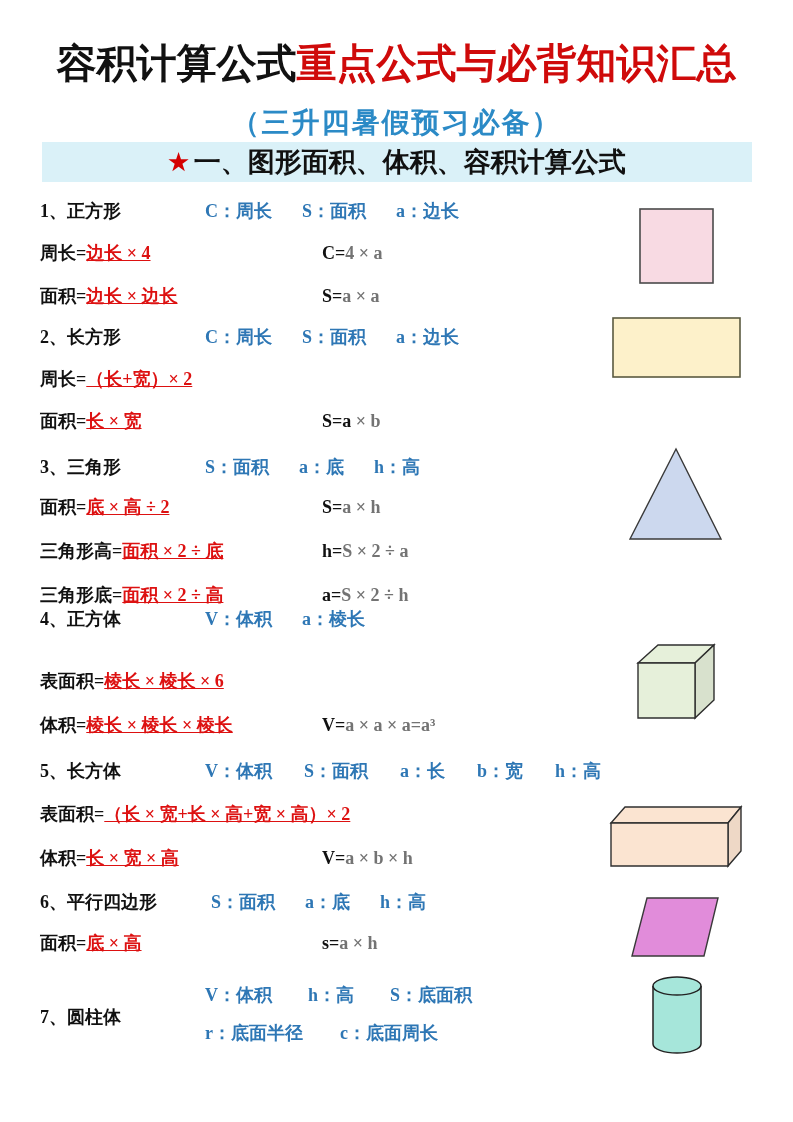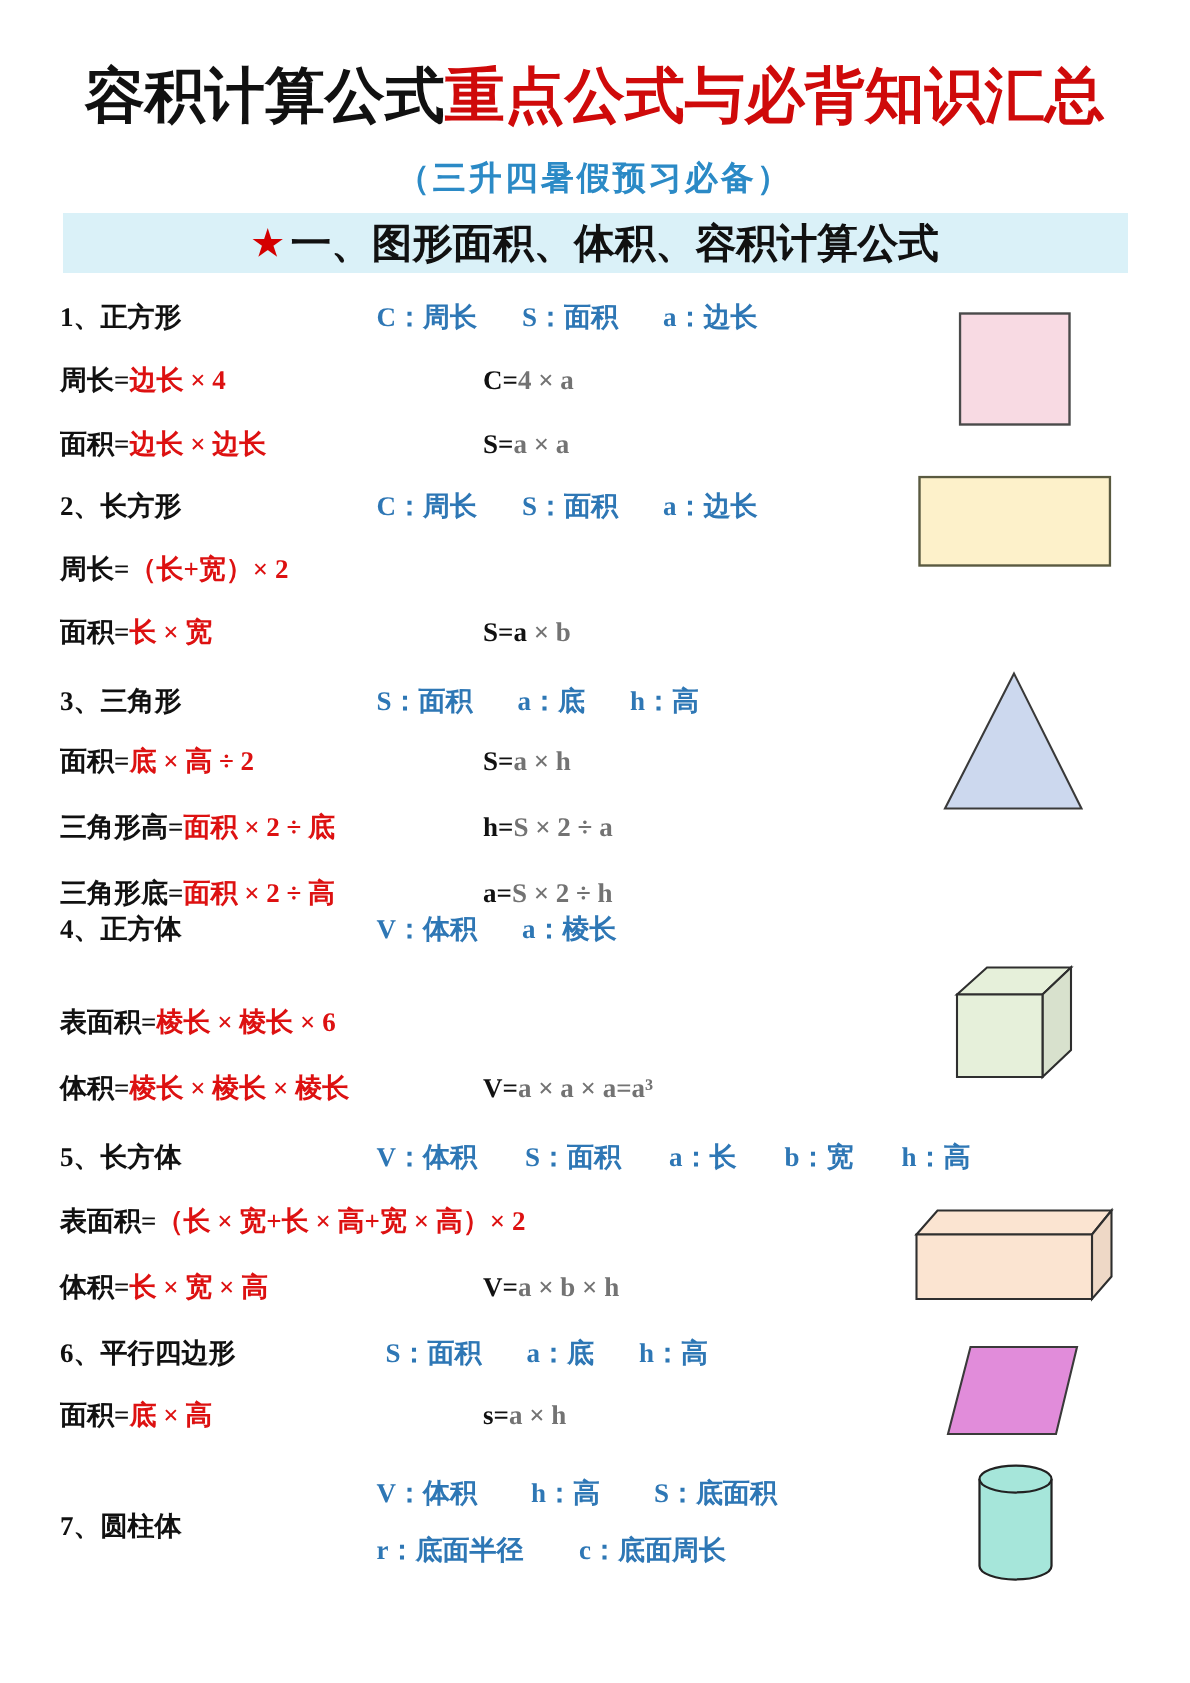--- a/index.html
+++ b/index.html
@@ -1,29 +1,29 @@
 <!DOCTYPE html>
 <html><head>
 <meta charset="utf-8">
 <style>
   html,body{margin:0;padding:0;background:#fff;}
   .page{position:relative;width:793px;height:1122px;background:#ffffff;overflow:hidden;
         font-family:"Liberation Serif","DejaVu Serif",serif;font-weight:bold;color:#111;}
   .title{position:absolute;top:36px;left:0;width:100%;text-align:center;font-size:40px;white-space:nowrap;}
   .title .t-red{color:#cf0a0a;margin-top:32px;}
-  .subtitle{position:absolute;top:104px;left:0;width:100%;text-align:center;font-size:22px;color:#2b8ac6;letter-spacing:2px;}
+  .subtitle{position:absolute;top:104px;left:0;width:100%;text-align:center;font-size:28px;color:#2b8ac6;letter-spacing:2px;}
   .secbar{position:absolute;left:42px;top:142px;width:710px;height:40px;background:#daf1f8;
           display:flex;align-items:center;justify-content:center;font-size:27px;color:#111;}
   .secbar .star{color:#d40000;font-size:23px;margin-right:5px;}
   .line{position:absolute;left:40px;width:714px;font-size:18px;white-space:nowrap;line-height:30px;}
-  .legend{position:absolute;left:165px;top:0;display:flex;gap:30px;color:#2e77b5;margin-left:46px;}
+  .legend{position:absolute;left:165px;top:0;display:flex;gap:30px;color:#2e77b5;}
   .legend.l-wide{left:171px;}
   .legend.l-five{gap:32px;}
   .rcol{position:absolute;left:282px;top:0;}
-  .c-red{color:#dd1111;}
+  .c-red{color:#dd1111;text-decoration:underline;}
   .c-green{color:#737373;}
   .shape{position:absolute;}
 </style>
 </head>
 <body>
 
 <div class="page">
 
   <div class="title">
     <span>容积计算公式</span><span class="t-red">重点公式与必背知识汇总</span>

